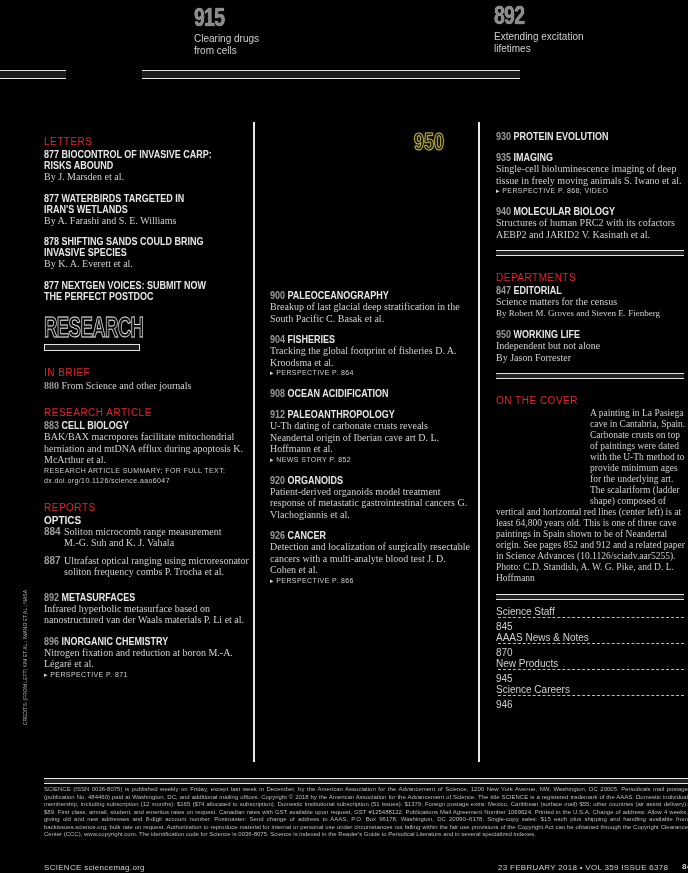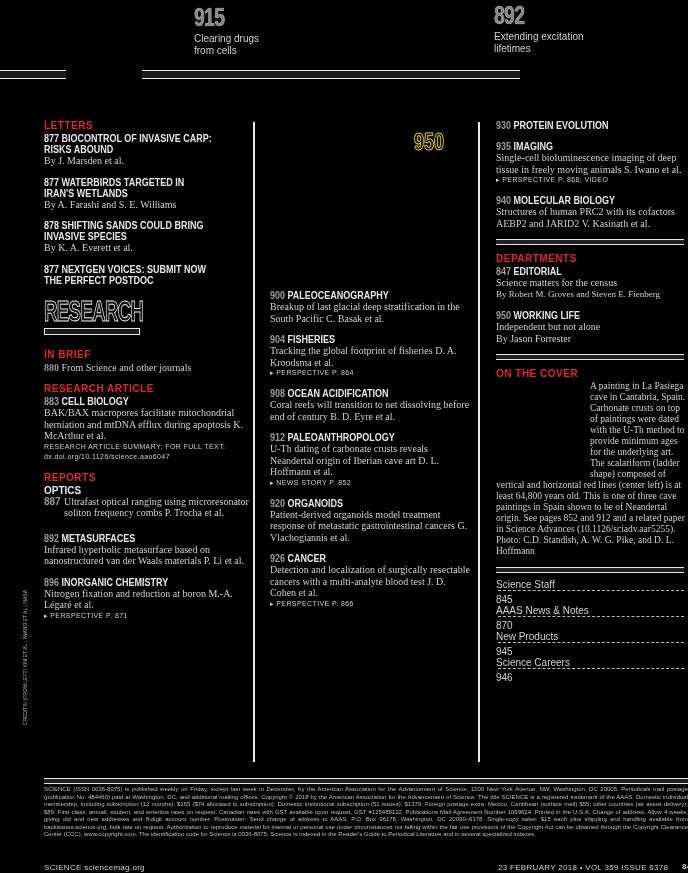--- a/index.html
+++ b/index.html
@@ -7,21 +7,21 @@
        font-family:"Liberation Sans",sans-serif;color:#d8d8d8;}
   .abs{position:absolute;}
   .bignum{font-family:"Liberation Sans",sans-serif;font-weight:bold;font-size:26px;
           color:#8a8a8a;letter-spacing:-1px;transform:scaleX(0.75);transform-origin:left top;
           text-shadow:0 0 1px #fff;}
   .teaser{font-size:10px;line-height:12px;color:#cfcfcf;}
   .rule{position:absolute;height:7px;border-top:1px solid #e6e6e6;border-bottom:1px solid #e6e6e6;background:#1b1b1b;}
   .rule-thin{position:absolute;height:4px;border-top:1px solid #e6e6e6;border-bottom:1px solid #e6e6e6;background:#222;}
   .vline{position:absolute;width:2px;background:#e8e8e8;}
   .col{position:absolute;}
-  .sec{font-weight:bold;font-size:10px;color:#e8222a;letter-spacing:0.5px;margin:0 0 2px 0;}
+  .sec{font-weight:normal;font-size:10px;color:#e8222a;letter-spacing:0.5px;margin:16px 0 2px 0;}
   .entry{margin-bottom:10px;}
   .head{font-weight:bold;font-size:10px;line-height:11px;color:#e6e6e6;text-transform:uppercase;
         transform:scaleX(0.9);transform-origin:left;white-space:nowrap;}
   .head .pg{color:#9a9a9a;}
   .desc{font-family:"Liberation Serif",serif;font-size:10px;line-height:11.5px;color:#d0d0d0;}
   .note{font-size:7px;line-height:10px;color:#cfcfcf;letter-spacing:0.4px;text-transform:uppercase;}
   .research-title{font-weight:bold;font-size:30px;color:#111;-webkit-text-stroke:1px #e6e6e6;
           letter-spacing:-1px;transform:scaleX(0.62);transform-origin:left top;line-height:30px;}
   .research-bar{height:5px;border:1px solid #e6e6e6;background:#1b1b1b;width:94px;margin-top:2px;}
   .badge950{font-weight:bold;font-size:24px;color:#222;-webkit-text-stroke:0.5px #f4e04d;
@@ -93,20 +93,27 @@
     <div class="sec">RESEARCH ARTICLE</div>
     <div class="head"><span class="pg">883</span> <span>CELL BIOLOGY</span></div>
     <div class="desc"><span>BAK/BAX macropores facilitate mitochondrial herniation and mtDNA efflux during apoptosis</span> <span>K. McArthur et al.</span></div>
     <div class="note">RESEARCH ARTICLE SUMMARY; FOR FULL TEXT:</div>
     <div class="note" style="text-transform:none;">dx.doi.org/10.1126/science.aao6047</div>
   </div>
 
   <div>
     <div class="sec">REPORTS</div>
     <div class="sub">OPTICS</div>
+    <div class="rep-row entry" style="margin-bottom:6px;">
+      <span class="pg">884</span>
+      <div class="desc">
+          <div>Soliton microcomb range measurement</div>
+          <div>M.-G. Suh and K. J. Vahala</div>
+        </div>
+    </div>
     <div class="rep-row entry">
       <span class="pg">887</span>
       <div class="desc"><span>Ultrafast optical ranging using microresonator soliton frequency combs</span> <span>P. Trocha et al.</span></div>
     </div>
     <div class="entry" style="margin-top:14px;">
       <div class="head"><span class="pg">892</span> <span>METASURFACES</span></div>
       <div class="desc"><span>Infrared hyperbolic metasurface based on nanostructured van der Waals materials</span> <span>P. Li et al.</span></div>
     </div>
     <div class="entry">
       <div class="head"><span class="pg">896</span> <span>INORGANIC CHEMISTRY</span></div>
@@ -125,39 +132,38 @@
     <div class="head"><span class="pg">900</span> <span>PALEOCEANOGRAPHY</span></div>
     <div class="desc"><span>Breakup of last glacial deep stratification in the South Pacific</span> <span>C. Basak et al.</span></div>
   </div>
   <div class="entry">
     <div class="head"><span class="pg">904</span> <span>FISHERIES</span></div>
     <div class="desc"><span>Tracking the global footprint of fisheries</span> <span>D. A. Kroodsma et al.</span></div>
     <div class="note"><span>▸ </span><span>PERSPECTIVE P. 864</span></div>
   </div>
   <div class="entry">
     <div class="head"><span class="pg">908</span> <span>OCEAN ACIDIFICATION</span></div>
-    <div class="desc"><span>Coral reefs will transition to net dissolving before end of century</span> <span>B. D. Eyre et al.</span></div>
   </div>
   <div class="entry">
     <div class="head"><span class="pg">912</span> <span>PALEOANTHROPOLOGY</span></div>
     <div class="desc"><span>U-Th dating of carbonate crusts reveals Neandertal origin of Iberian cave art</span> <span>D. L. Hoffmann et al.</span></div>
     <div class="note"><span>▸ </span><span>NEWS STORY P. 852</span></div>
   </div>
   <div class="entry">
     <div class="head"><span class="pg">920</span> <span>ORGANOIDS</span></div>
     <div class="desc"><span>Patient-derived organoids model treatment response of metastatic gastrointestinal cancers</span> <span>G. Vlachogiannis et al.</span></div>
   </div>
   <div class="entry">
     <div class="head"><span class="pg">926</span> <span>CANCER</span></div>
     <div class="desc"><span>Detection and localization of surgically resectable cancers with a multi-analyte blood test</span> <span>J. D. Cohen et al.</span></div>
     <div class="note"><span>▸ </span><span>PERSPECTIVE P. 866</span></div>
   </div>
 </div>
 
-<div class="col" style="left:496px;top:120px;width:190px;">
+<div class="col" style="left:496px;top:131px;width:190px;">
   <div class="entry">
     <div class="head"><span class="pg">930</span> <span>PROTEIN EVOLUTION</span></div>
   </div>
   <div class="entry">
     <div class="head"><span class="pg">935</span> <span>IMAGING</span></div>
     <div class="desc"><span>Single-cell bioluminescence imaging of deep tissue in freely moving animals</span> <span>S. Iwano et al.</span></div>
     <div class="note"><span>▸ </span><span>PERSPECTIVE P. 868; VIDEO</span></div>
   </div>
   <div class="entry">
     <div class="head"><span class="pg">940</span> <span>MOLECULAR BIOLOGY</span></div>

